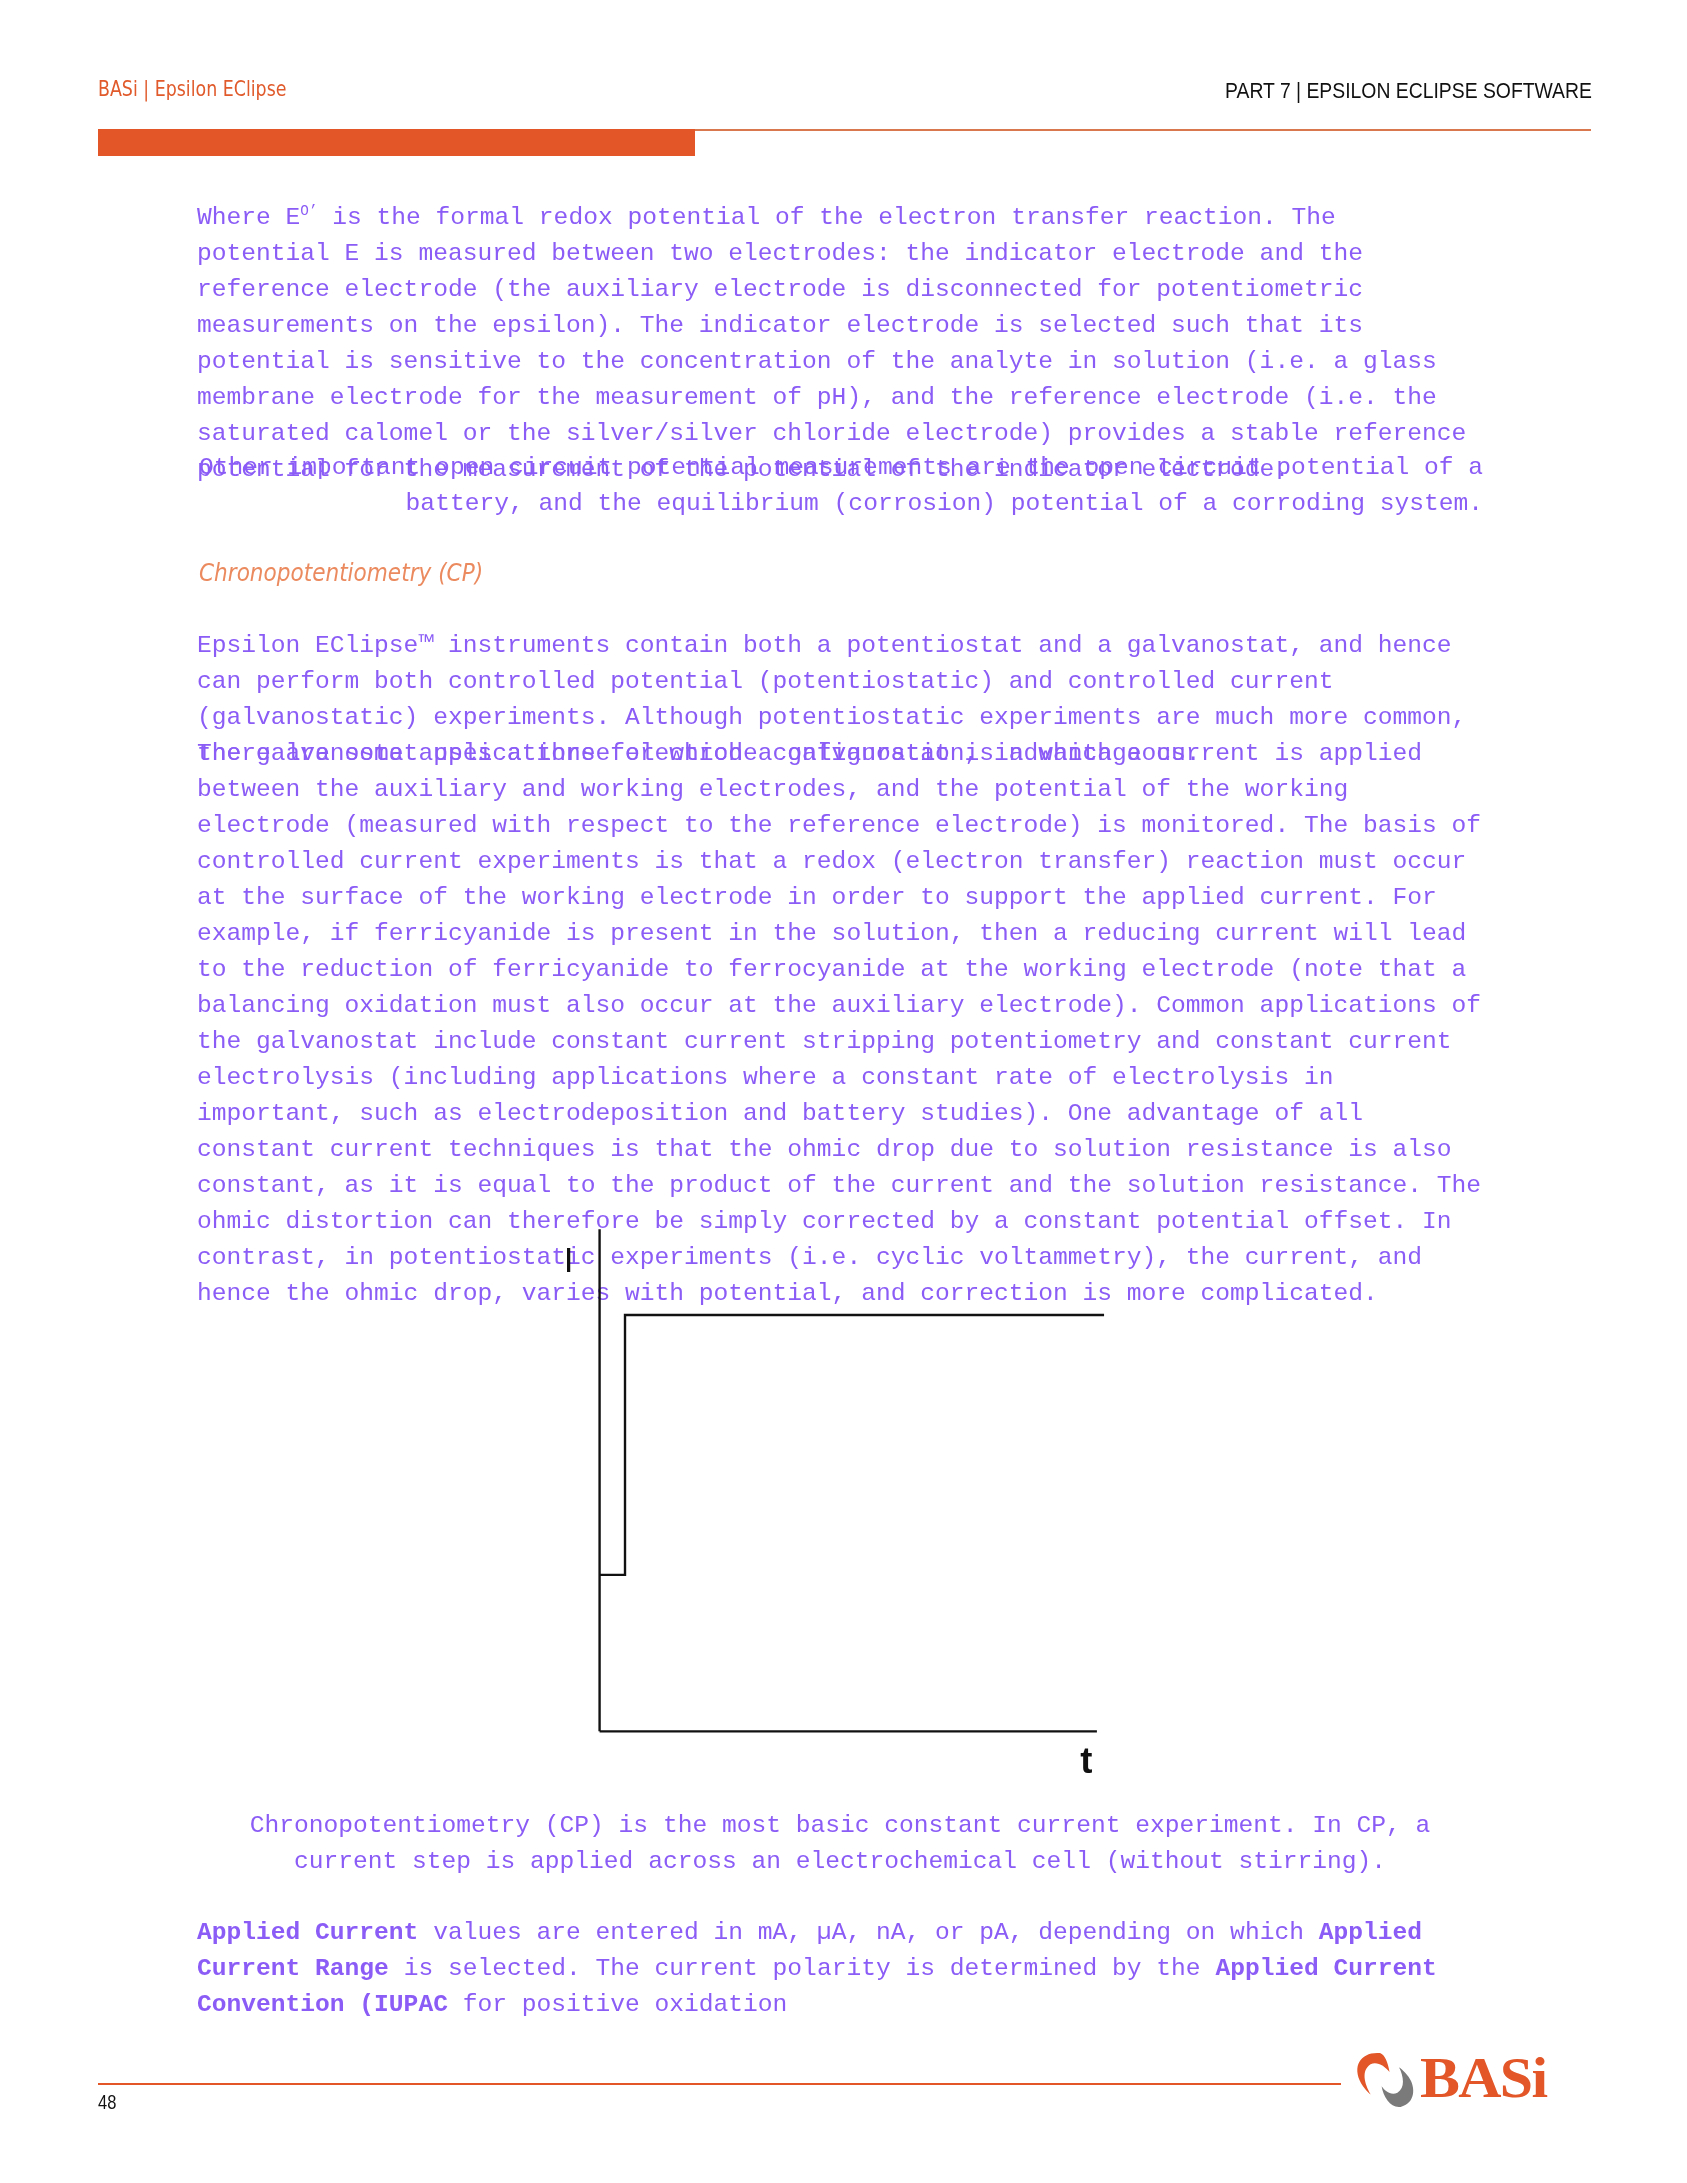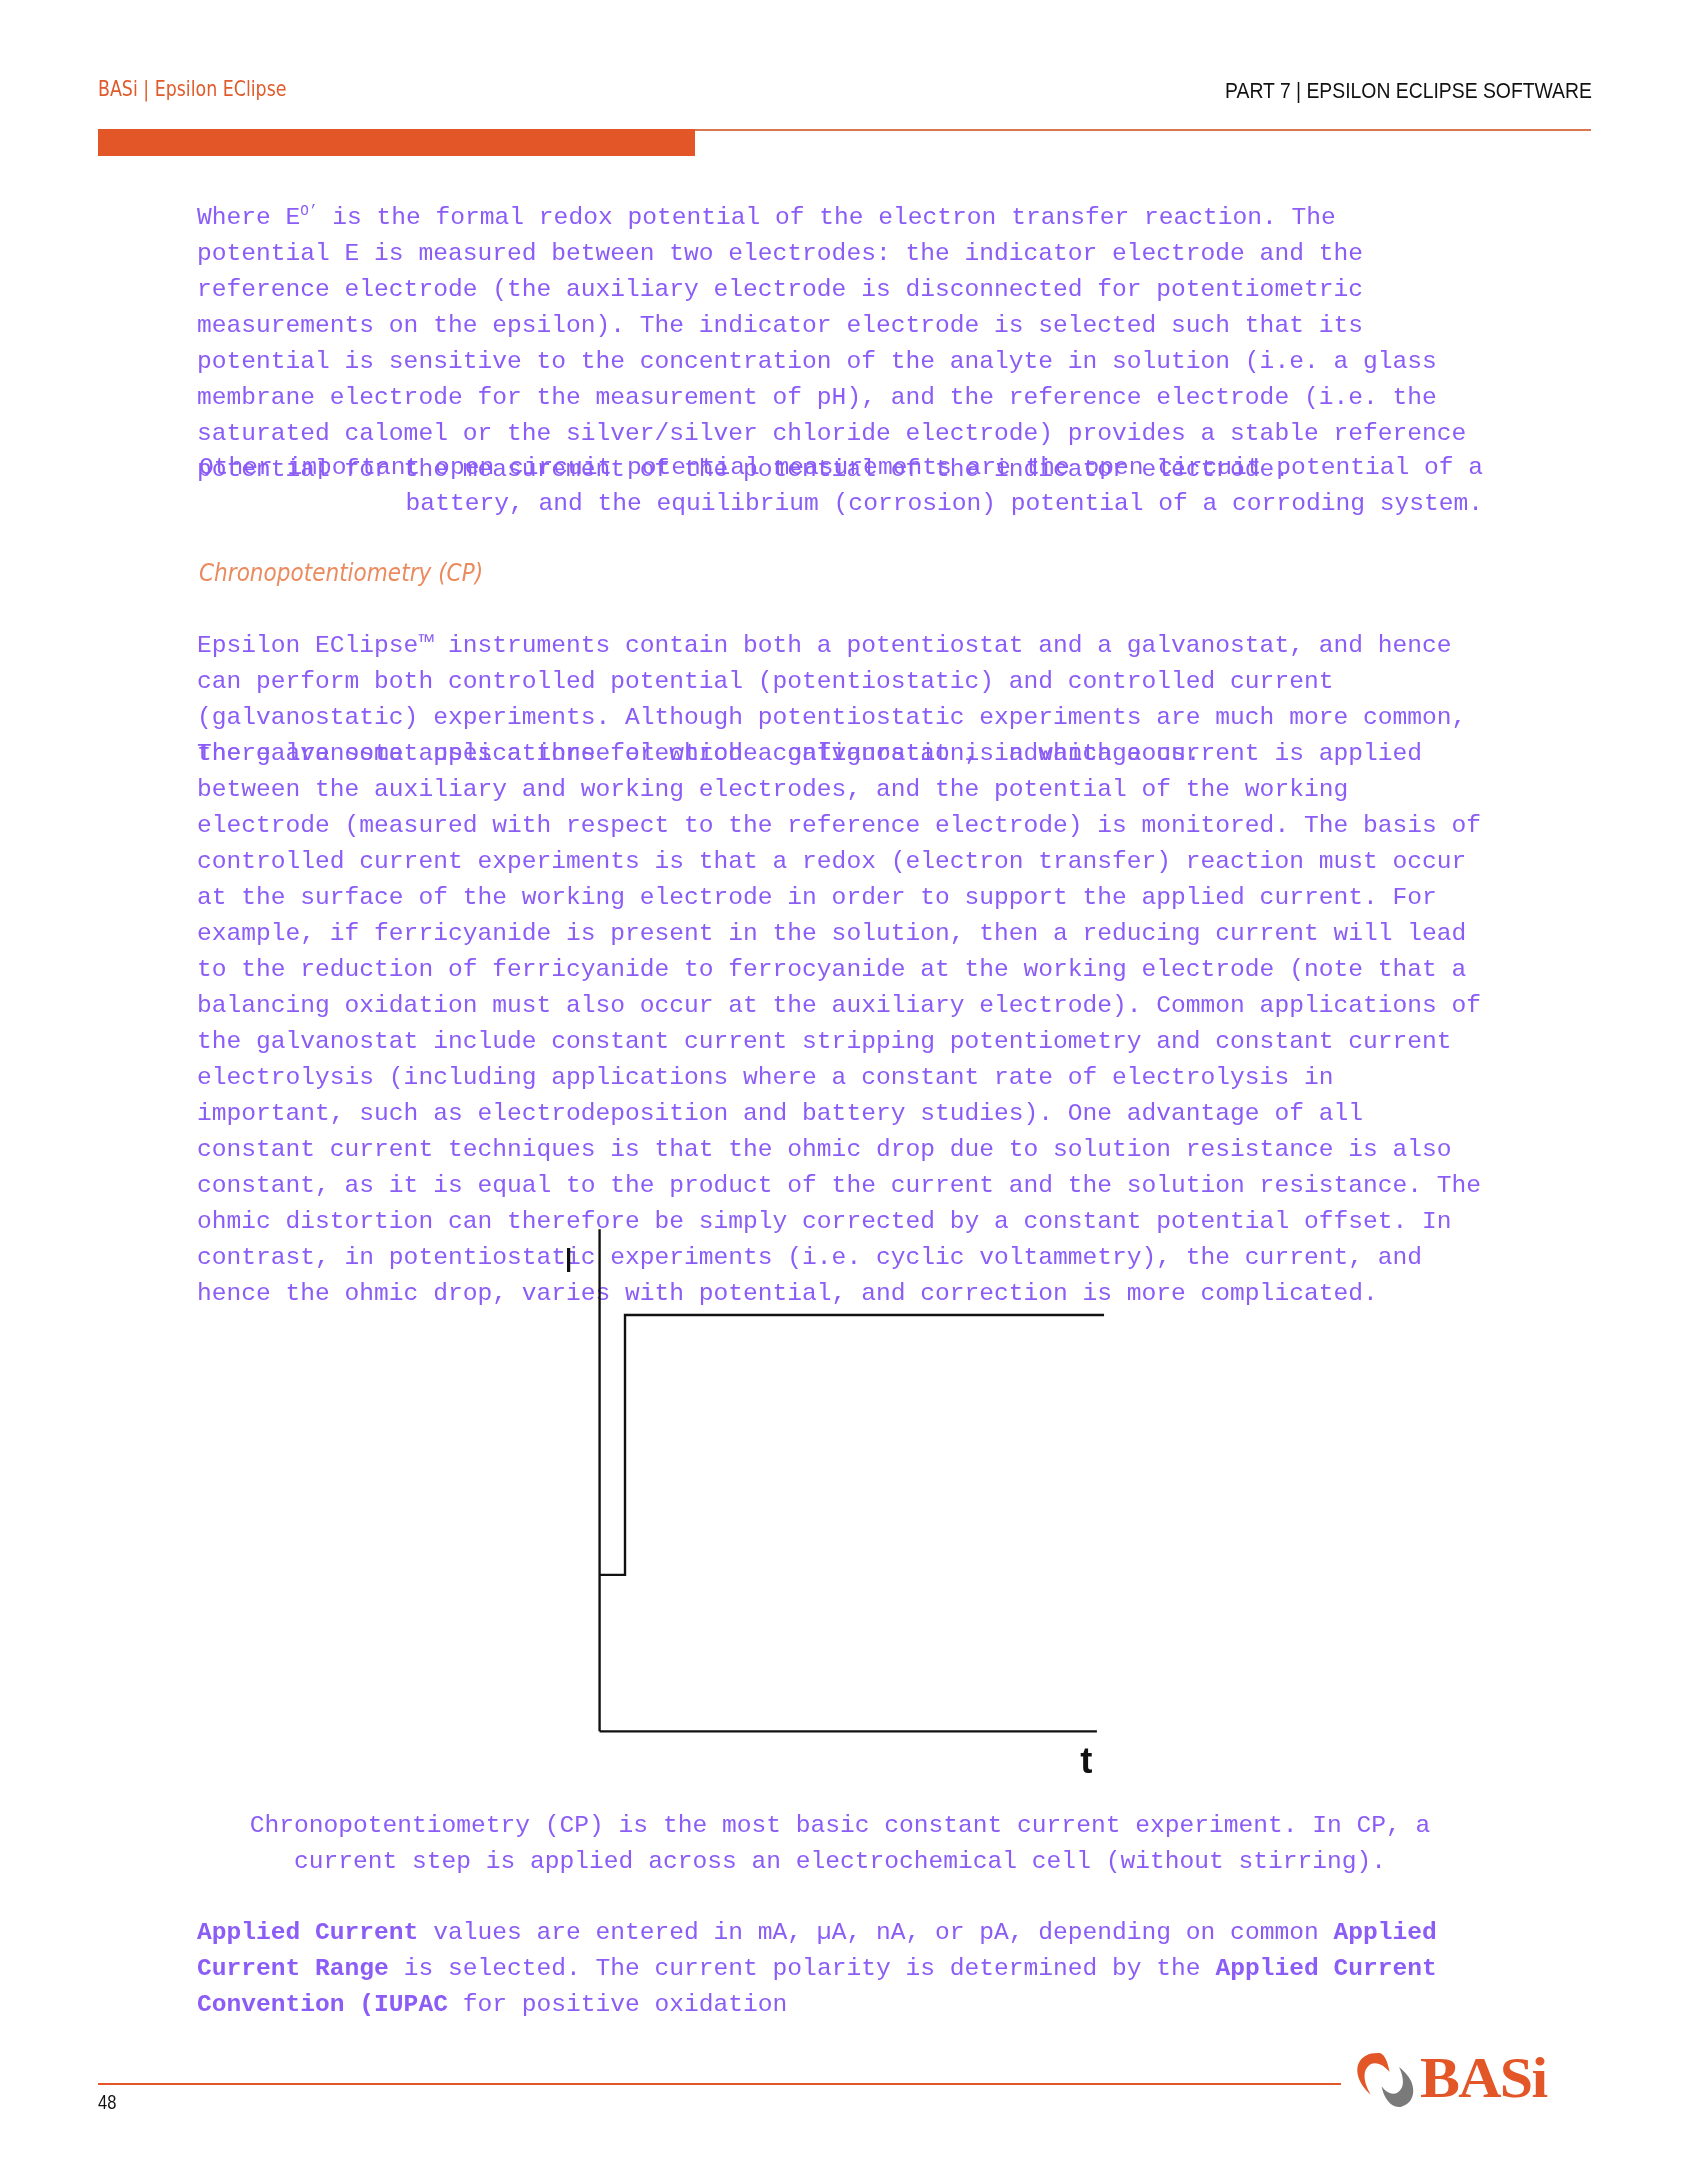--- a/index.html
+++ b/index.html
@@ -53,21 +53,21 @@
     <text x="30" y="82" font-family="Liberation Sans, sans-serif" font-size="44" fill="#111">I</text>
     <text x="680" y="712" font-family="Liberation Sans, sans-serif" font-size="46" font-weight="bold" fill="#111">t</text>
   </svg>
 </div>
 
 <div class="body-text" style="top:1808px;text-align:center;">
   <p>Chronopotentiometry (CP) is the most basic constant current experiment. In CP, a current step is applied across an electrochemical cell (without stirring).</p>
 </div>
 
 <div class="body-text" style="top:1915px;">
-  <p><b>Applied Current</b><span> values are entered in mA, µA, nA, or pA, depending on common </span><b>Applied Current Range</b><span> is selected. The current polarity is determined by the </span><b>Applied Current Convention (IUPAC</b><span> for positive oxidation</span></p>
+  <p><b>Applied Current</b><span> values are entered in mA, µA, nA, or pA, depending on which </span><b>Applied Current Range</b><span> is selected. The current polarity is determined by the </span><b>Applied Current Convention (IUPAC</b><span> for positive oxidation</span></p>
 </div>
 
 <div class="footer-line"></div>
 <div class="page-num">48</div>
 
 <div class="logo">
   <svg width="68" height="64" viewBox="0 0 86 80" style="position:absolute;left:0;top:0;">
     <path d="M38,6 C14,4 2,22 14,44 C20,54 26,58 26,58 C18,44 14,28 26,20 C34,16 44,22 50,30 C48,18 44,8 38,6 Z" fill="#e25628"></path>
     <path d="M64,74 C82,70 84,50 74,36 C68,28 62,24 62,24 C68,36 70,50 60,56 C52,60 44,54 40,48 C42,62 52,76 64,74 Z" fill="#7a7a7a"></path>
   </svg>

